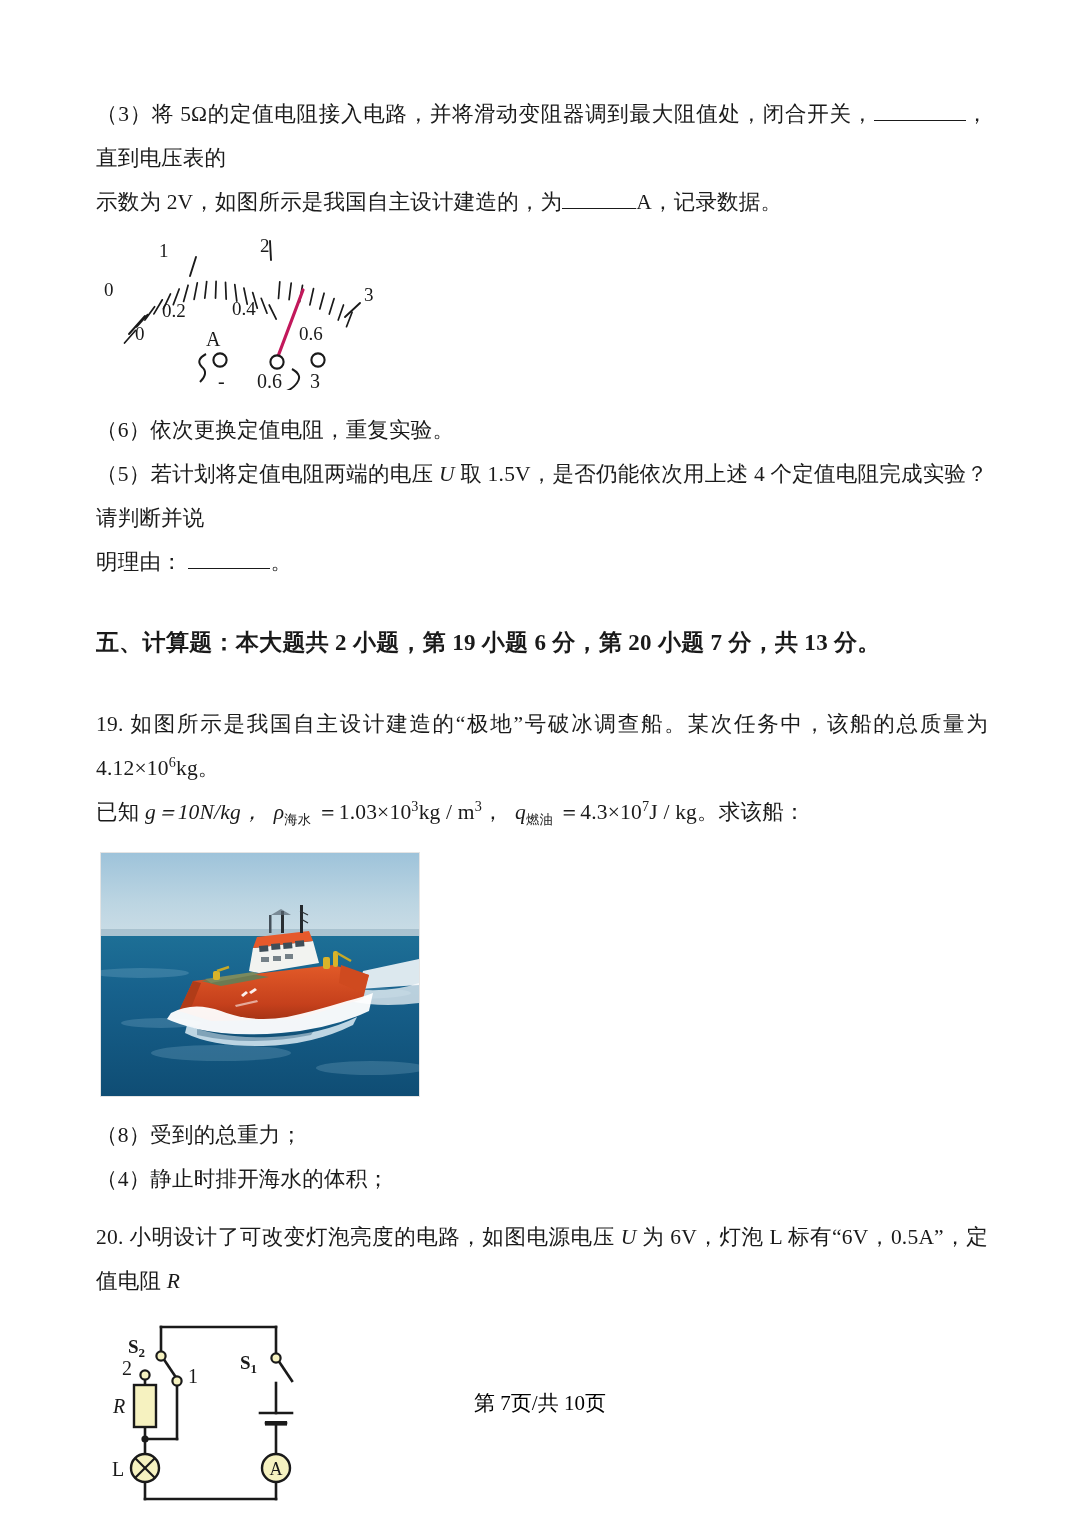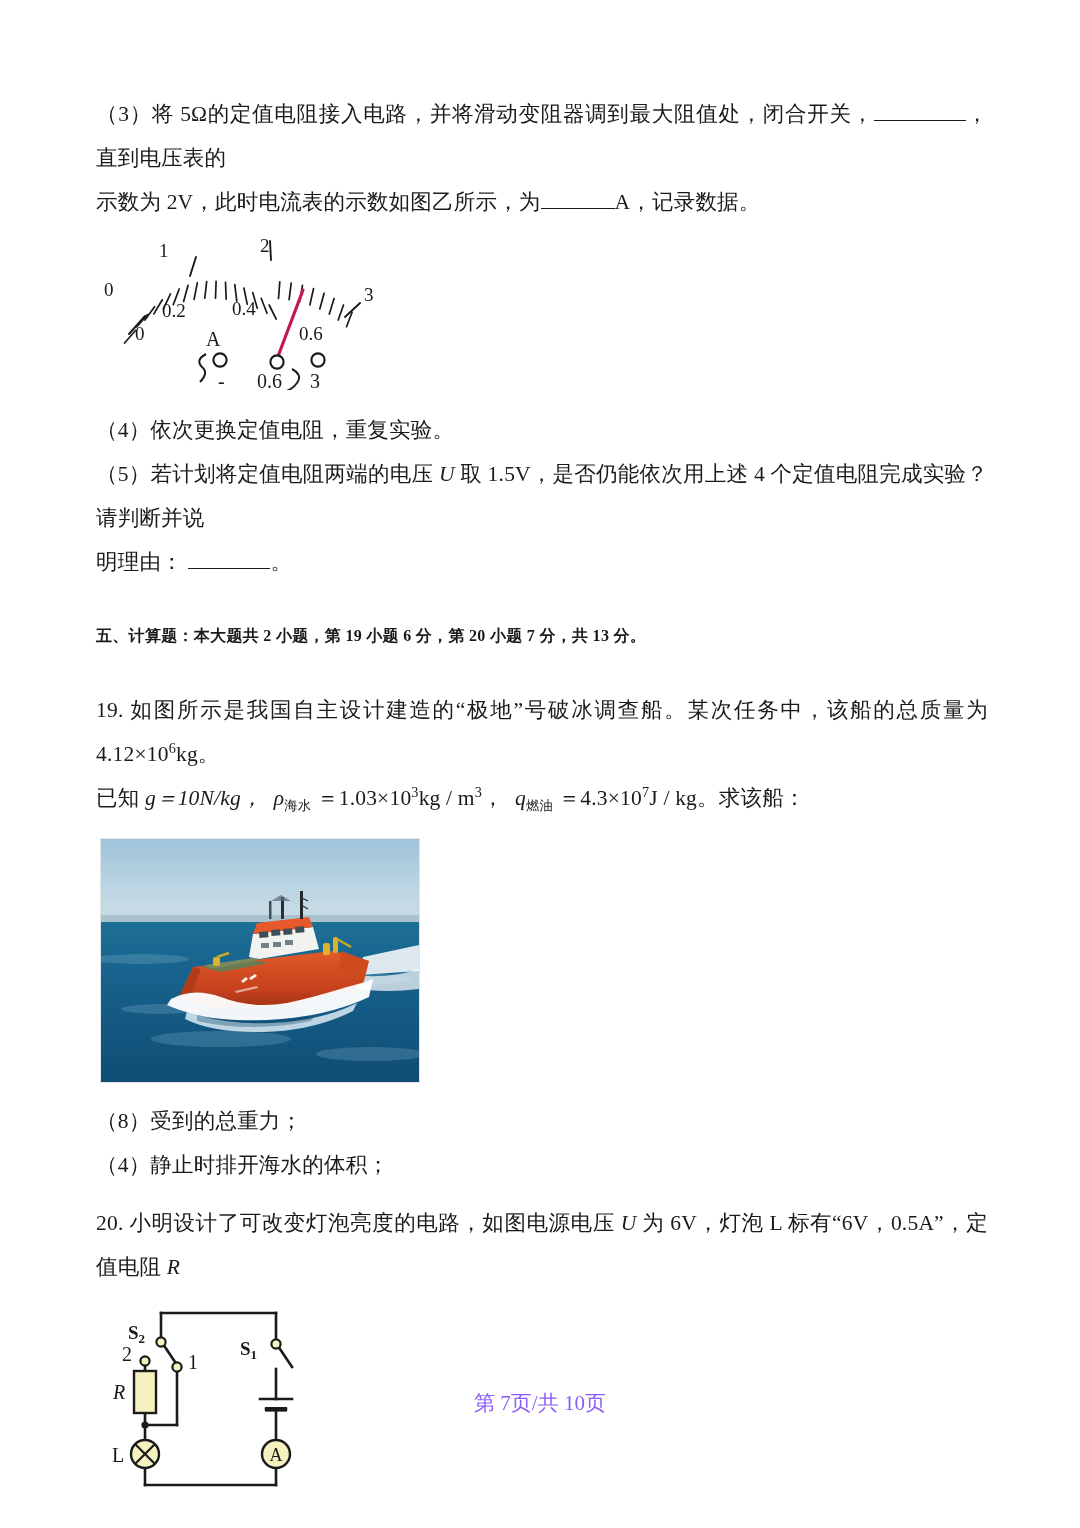--- a/index.html
+++ b/index.html
@@ -37,21 +37,21 @@
   }
   .blank {
     display: inline-block;
     border-bottom: 1.6px solid #1a1a1a;
     vertical-align: baseline;
   }
   .blank.w1 { width: 92px; }
   .blank.w2 { width: 74px; }
   .blank.w3 { width: 82px; }
   .sec-head {
-    font-size: 16px;
+    font-size: 23px;
     font-weight: bold;
     line-height: 44px;
     font-family: "Liberation Serif", "DejaVu Serif", serif;
     letter-spacing: 0.3px;
   }
   .italic { font-style: italic; font-family: "Liberation Serif", serif; }
   .sup {
     font-size: 0.66em;
     vertical-align: super;
     line-height: 0;
@@ -93,34 +93,34 @@
   }
   .fig-circuit svg { display:block; }
 
   .footer {
     position: absolute;
     left: 0;
     top: 1389px;
     width: 1080px;
     text-align: center;
     font-size: 21px;
-    color: #8b5cf6;
+    color: #000000;
     font-family: "Liberation Serif", "DejaVu Serif", serif;
   }
 </style>
 </head>
 <body>
 
 <div class="page">
 
   <div class="content">
 
     <p class="para"><span>（3）将 5Ω的定值电阻接入电路，并将滑动变阻器调到最大阻值处，闭合开关，</span><span class="blank w1"></span><span>，直到电压表的</span></p>
 
-    <p class="para"><span>示数为 2V，此时电流表的示数如图乙所示，为</span><span class="blank w2"></span><span>A，记录数据。</span></p>
+    <p class="para"><span>示数为 2V，如图所示是我国自主设计建造的，为</span><span class="blank w2"></span><span>A，记录数据。</span></p>
 
     <div class="fig-ammeter">
       <svg width="330" height="160" viewBox="0 0 330 160" xmlns="http://www.w3.org/2000/svg">
         <g stroke="#1a1a1a" stroke-width="1.9" fill="none" stroke-linecap="round">
 
           <line x1="27" y1="104" x2="43" y2="86"></line>
           <line x1="88" y1="46" x2="94" y2="27"></line>
           <line x1="169" y1="30" x2="168" y2="11"></line>
           <line x1="243" y1="87" x2="258" y2="73"></line>
         </g>
@@ -181,21 +181,21 @@
           <text x="104" y="116" font-size="20">A</text>
           <text x="116" y="158" font-size="20">-</text>
           <text x="155" y="158" font-size="20">0.6</text>
           <text x="208" y="158" font-size="20">3</text>
         </g>
       </svg>
     </div>
 
     <div class="gap-s"></div>
 
-    <p class="para">（4）依次更换定值电阻，重复实验。</p>
+    <p class="para">（6）依次更换定值电阻，重复实验。</p>
 
     <p class="para"><span>（5）若计划将定值电阻两端的电压 </span><span class="italic">U</span><span> 取 1.5V，是否仍能依次用上述 4 个定值电阻完成实验？请判断并说</span></p>
 
     <p class="para"><span>明理由：</span>&nbsp;<span class="blank w3"></span><span>。</span></p>
 
     <div class="gap-s"></div>
 
     <p class="sec-head">五、计算题：本大题共 2 小题，第 19 小题 6 分，第 20 小题 7 分，共 13 分。</p>
 
     <div class="gap-s"></div>

